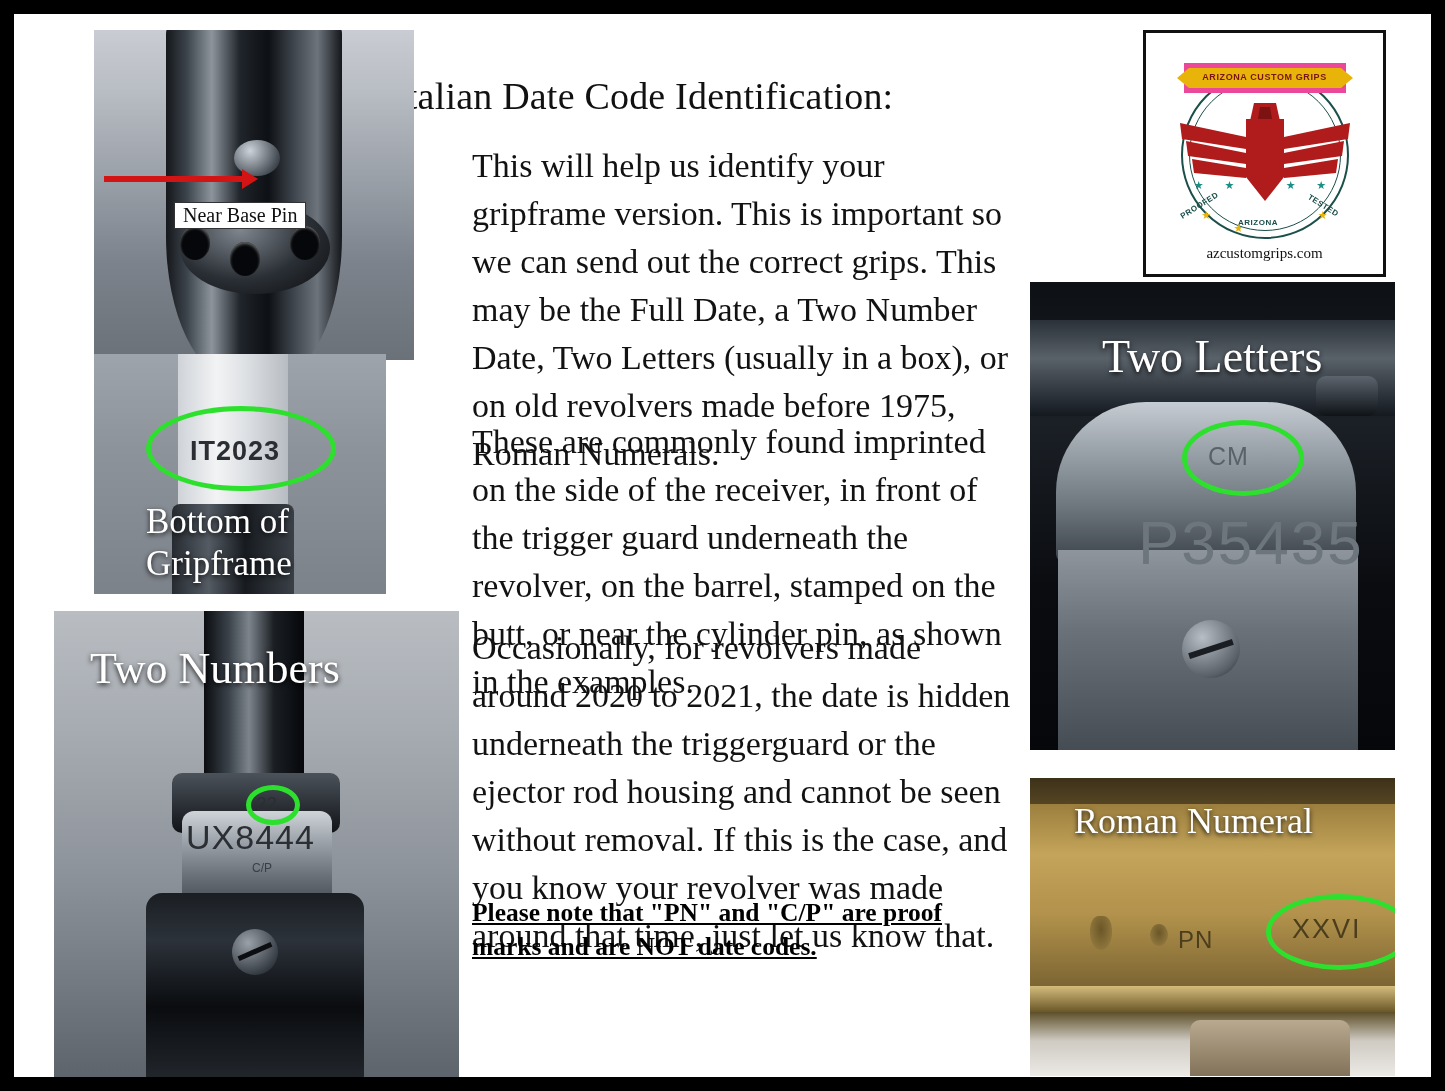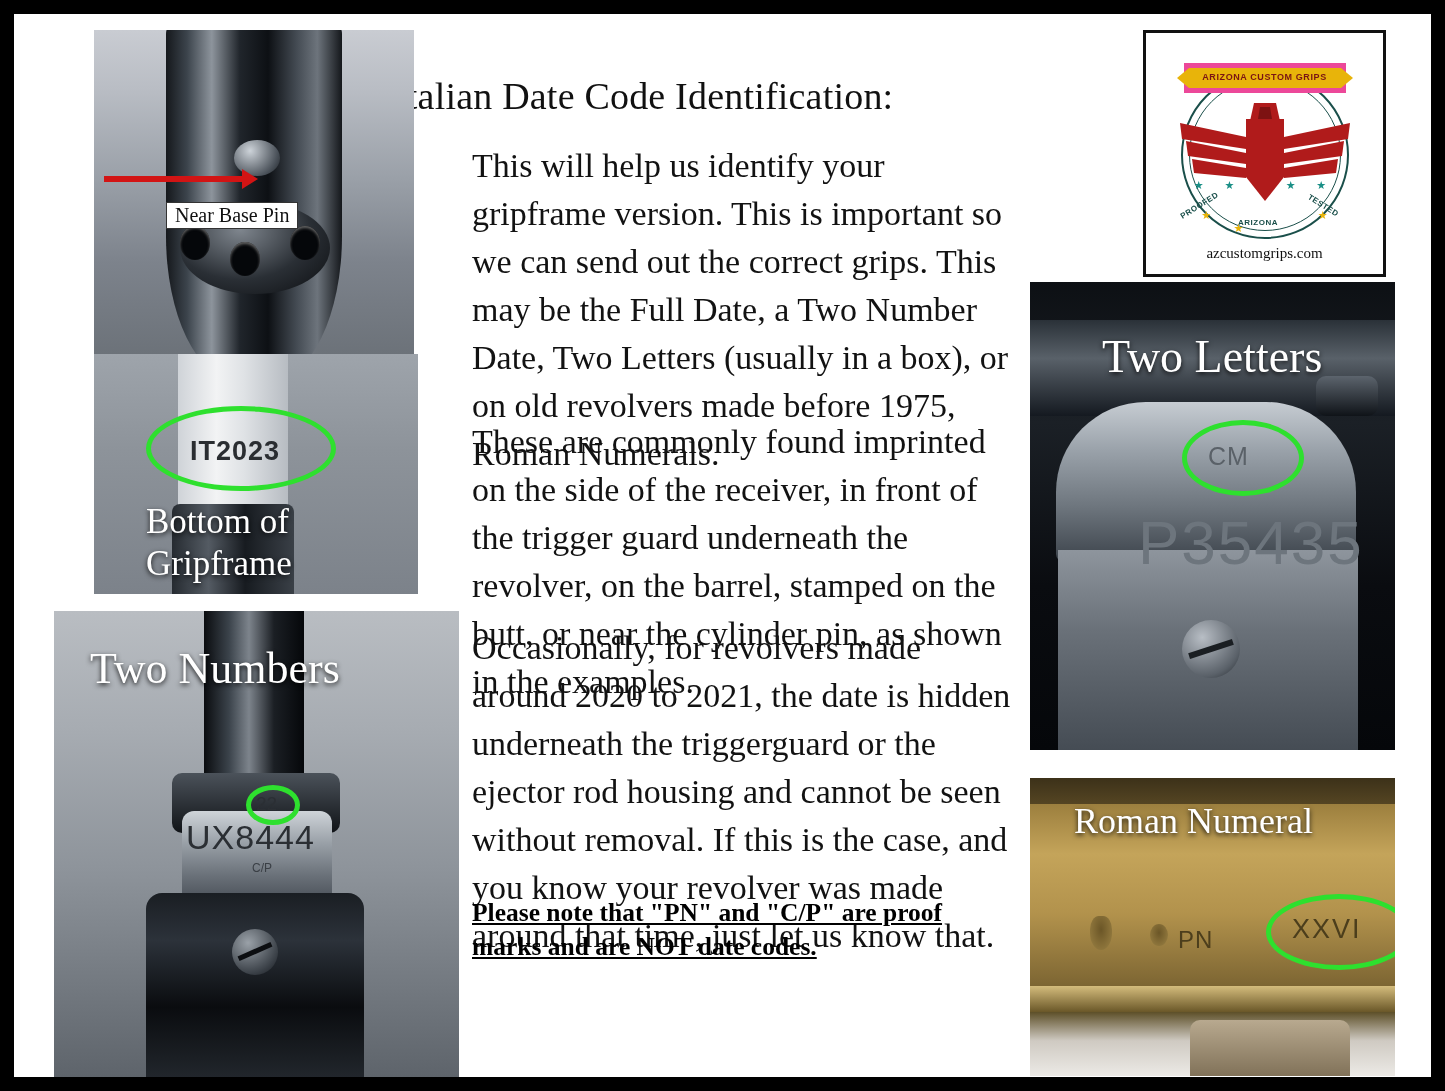--- a/index.html
+++ b/index.html
@@ -255,21 +255,21 @@
     font-family: "Liberation Serif", serif;
     font-size: 20px;
     padding: 1px 8px;
     z-index: 10;
   }
 
   
   #photo-gripframe {
     left: 80px;
     top: 340px;
-    width: 324px;
+    width: 292px;
     height: 240px;
     background: linear-gradient(180deg,#9ea4ab 0%,#8d939a 40%,#7c828a 100%);
   }
   #photo-gripframe .gfbody {
     position: absolute;
     left: 84px; top: -20px;
     width: 110px; height: 180px;
     background: linear-gradient(90deg,#cfd3d8,#f2f3f4 35%,#dfe2e5 60%,#b7bcc2);
     border-radius: 0 0 10px 10px;
   }
@@ -547,21 +547,21 @@
     </div>
 
     <div class="photo" id="photo-basepin">
       <div class="gunbody"></div>
       <div class="cyl"></div>
       <div class="hole" style="left:86px; top:196px;"></div>
       <div class="hole" style="left:136px; top:212px;"></div>
       <div class="hole" style="left:196px; top:196px;"></div>
       <div class="pin"></div>
       <div class="redarrow" style="left:10px; top:146px; width:140px;"></div>
-      <div class="label-box" style="left:72px; top:172px;">Near Base Pin</div>
+      <div class="label-box" style="left:80px; top:172px;">Near Base Pin</div>
     </div>
 
     <div class="photo" id="photo-gripframe">
       <div class="gfbody"></div>
       <div class="gfbot"></div>
       <div class="stamp">IT2023</div>
       <div class="ellipse" style="left:52px; top:52px; width:190px; height:85px;"></div>
       <div class="cap" style="left:52px; top:148px; font-size:35px;">Bottom of</div>
       <div class="cap" style="left:52px; top:190px; font-size:35px;">Gripframe</div>
     </div>

